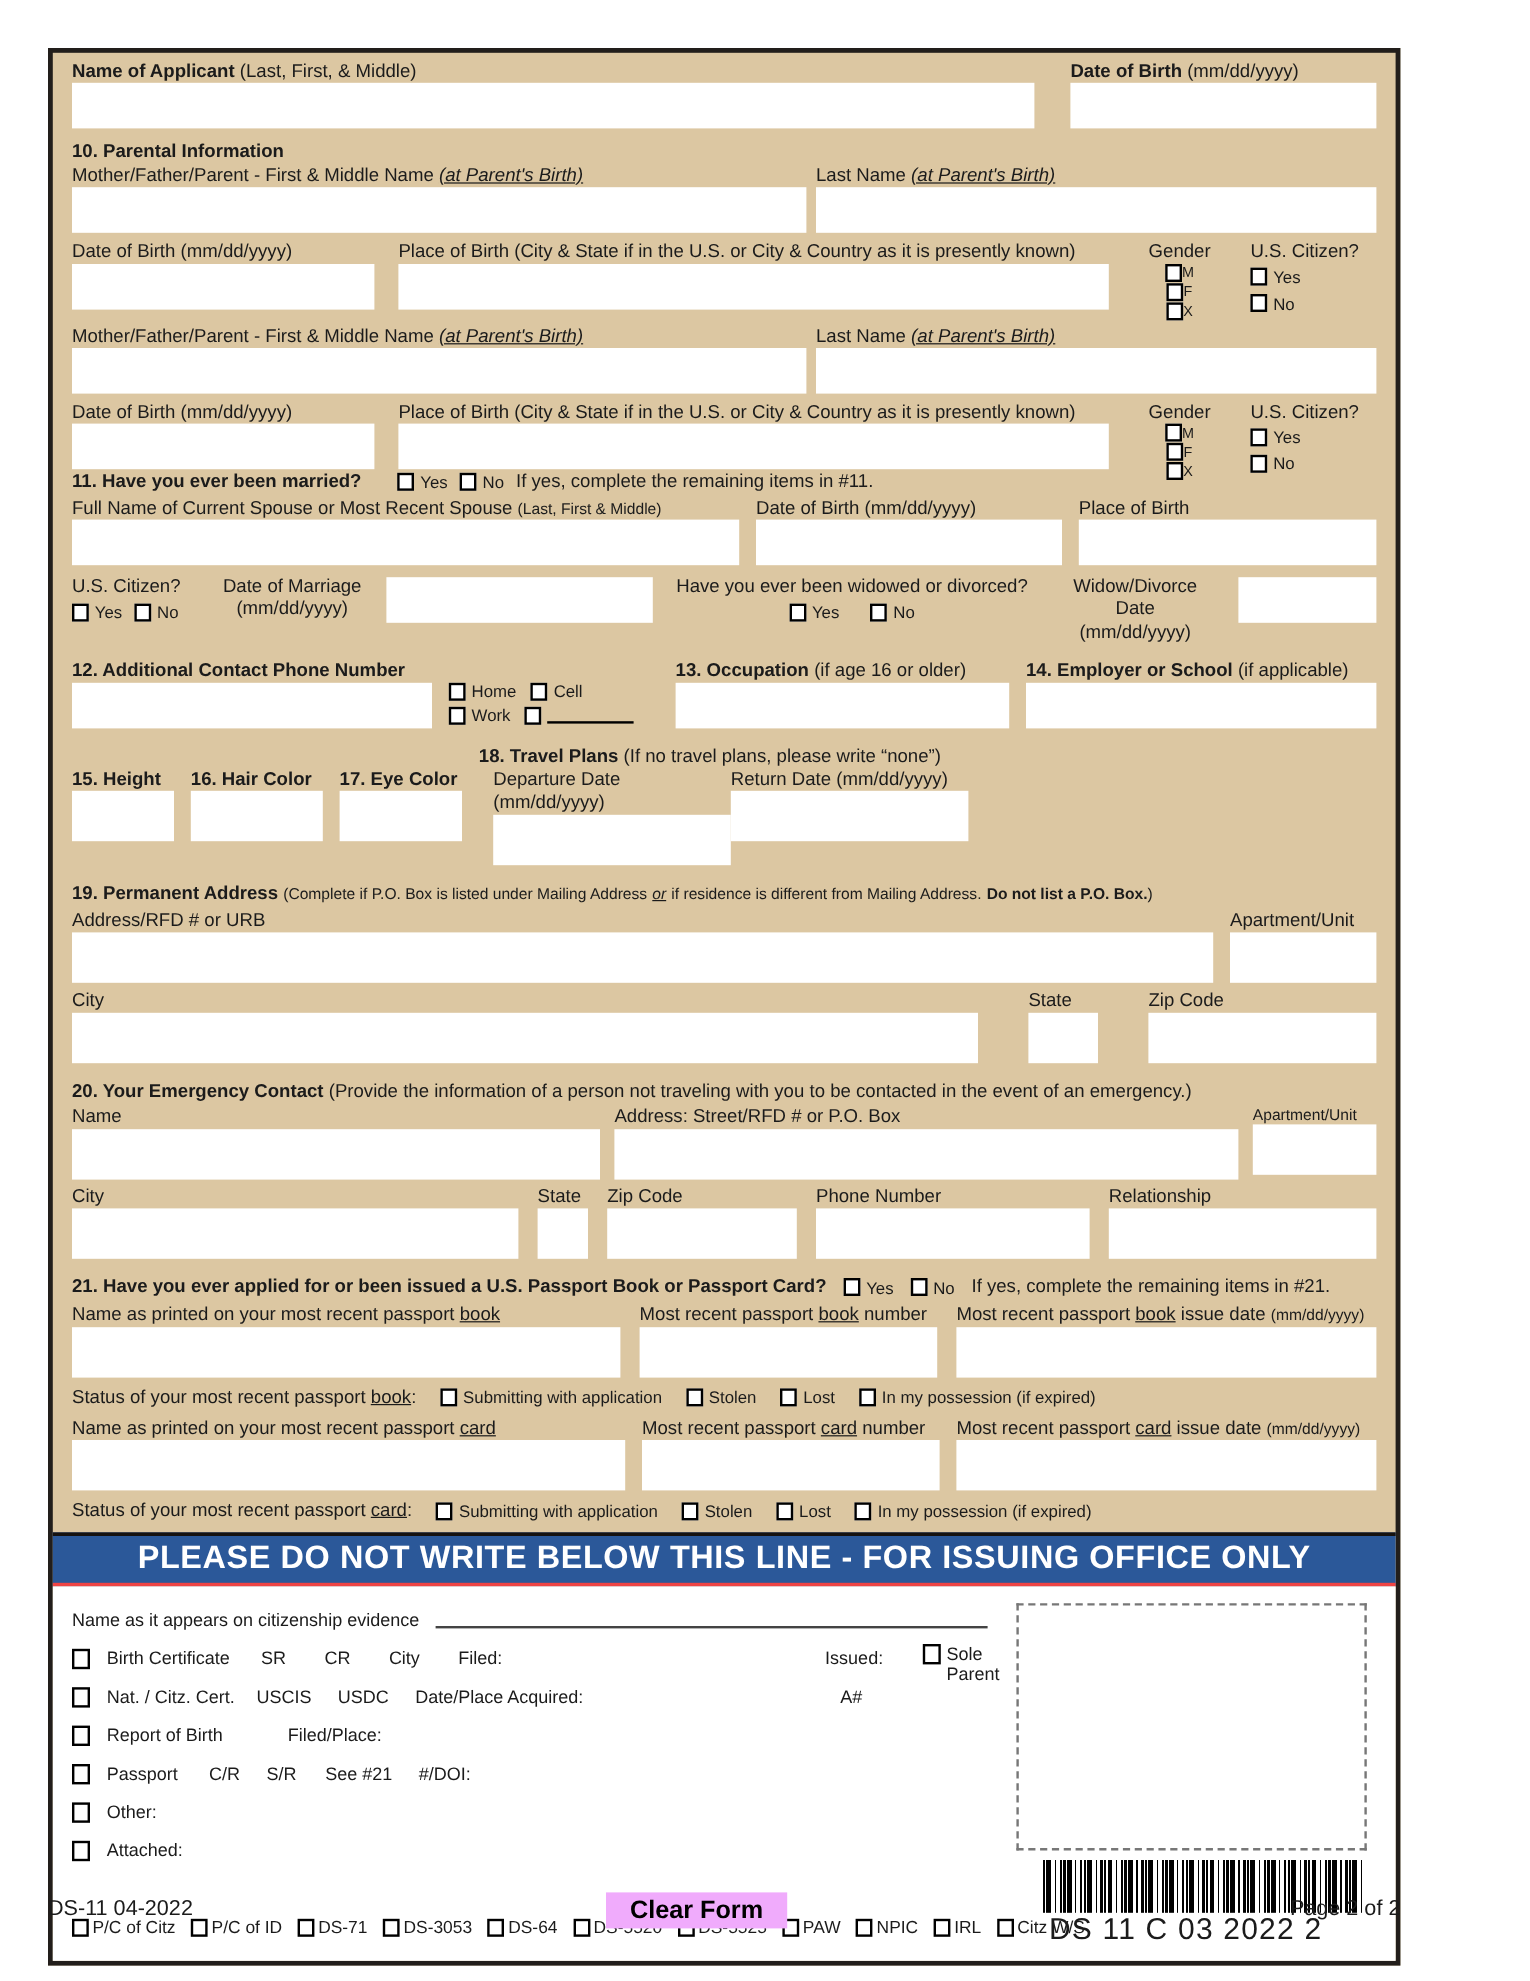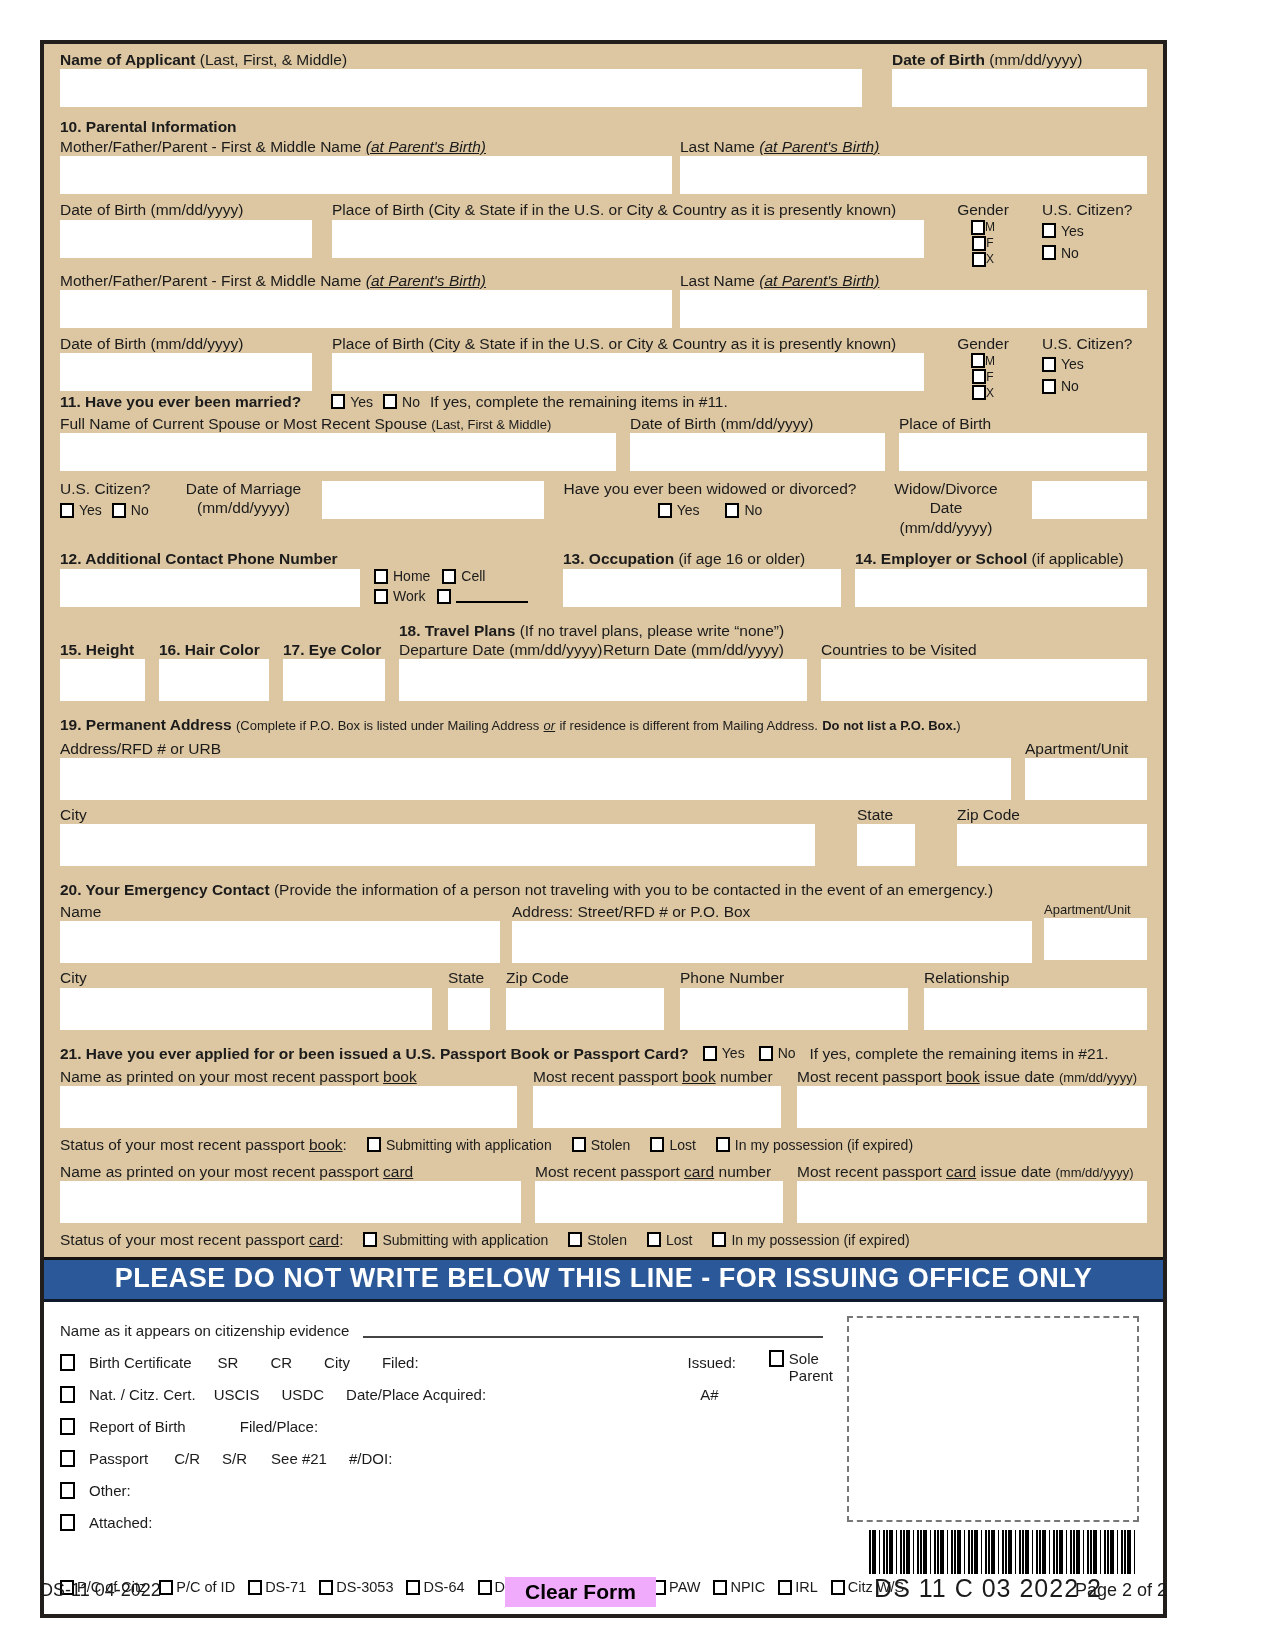--- a/index.html
+++ b/index.html
@@ -17,21 +17,21 @@
   .input { background:#fff; height:38px; }
   .tall { height:42px; }
   .cb { display:inline-block; width:15px; height:17px; border:3px solid #000; background:#fff; vertical-align:middle; flex:none; }
   .cbs { width:14px; height:15px; border:2px solid #000; }
   .cbw { display:inline-flex; align-items:center; gap:5px; }
   .cbl { font-size:14px; }
   .gcol { display:flex; flex-direction:column; gap:1px; }
   .gopt { display:inline-flex; align-items:center; }
   .gopt .cb { width:14px; height:15px; border-width:2.5px; }
   .gopt span.t { font-size:12px; }
-  .banner { background:#2b5899; border-top:3px solid #16120f; border-bottom:3px solid #0f172a;
+  .banner { background:#2b5899; border-top:3px solid #16120f; border-bottom:3px solid #ef4444;
             color:#fff; font-weight:bold; font-size:27px; text-align:center; padding:3px 0 5px; letter-spacing:0.5px; }
   .office { position:relative; background:#fff; min-height:312px; padding:12px 16px 10px; font-size:15px; }
   .oline { display:flex; align-items:center; gap:14px; margin-top:15px; }
   .oline .cb { width:15px; height:17px; border-width:2px; }
   .evline { flex:1; max-width:460px; border-bottom:2px solid #444; height:14px; }
   .dashbox { position:absolute; top:14px; right:24px; width:292px; height:206px; border:2px dashed #777; background:#fff; }
   .barcode { position:absolute; top:228px; right:26px; width:268px; height:44px;
              background:repeating-linear-gradient(90deg,#000 0 2px,#fff 2px 3px,#000 3px 7px,#fff 7px 10px,#000 10px 11px,#fff 11px 14px,#000 14px 16px,#fff 16px 17px); }
   .bartext { position:absolute; top:272px; right:30px; width:290px; text-align:center; font-size:25px; letter-spacing:1px; }
   .soleparent { position:absolute; top:48px; right:330px; display:flex; gap:5px; font-size:15px; }
@@ -332,41 +332,36 @@
       <div style="flex:0 0 102px;">
         <div class="spacer"></div>
         <div class="lbl b">17. Eye Color</div>
         <div class="input tall"></div>
       </div>
       <div style="flex:0 0 408px;">
         <div class="lbl">
           <span class="b">18. Travel Plans</span>
           <span class="i">(If no travel plans, please write “none”)</span>
         </div>
-        <div class="row" style="">
+        <div class="row" style="margin-left:12px;">
           <div style="flex:1;">
             <div class="lbl">
               <span>Departure Date</span>
               <span class="i">(mm/dd/yyyy)</span>
             </div>
             <div class="input tall"></div>
           </div>
           <div style="flex:1;">
             <div class="lbl">
               <span>Return Date</span>
               <span class="i">(mm/dd/yyyy)</span>
             </div>
             <div class="input tall"></div>
           </div>
         </div>
-      </div>
-      <div style="flex:1;">
-        <div class="spacer"></div>
-        <div class="lbl">Countries to be Visited</div>
-        <div class="input tall"></div>
       </div>
     </div>
 
     <div class="pad" style="margin-top:8px;">
       <div class="lbl">
         <span class="b">19. Permanent Address</span>
         <span class="i sm">(Complete if P.O. Box is listed under Mailing Address</span>
         <span class="ui sm">or</span>
         <span class="i sm">if residence is different from Mailing Address.</span>
         <span class="i sm b">Do not list a P.O. Box.</span><span class="i sm">)</span>

